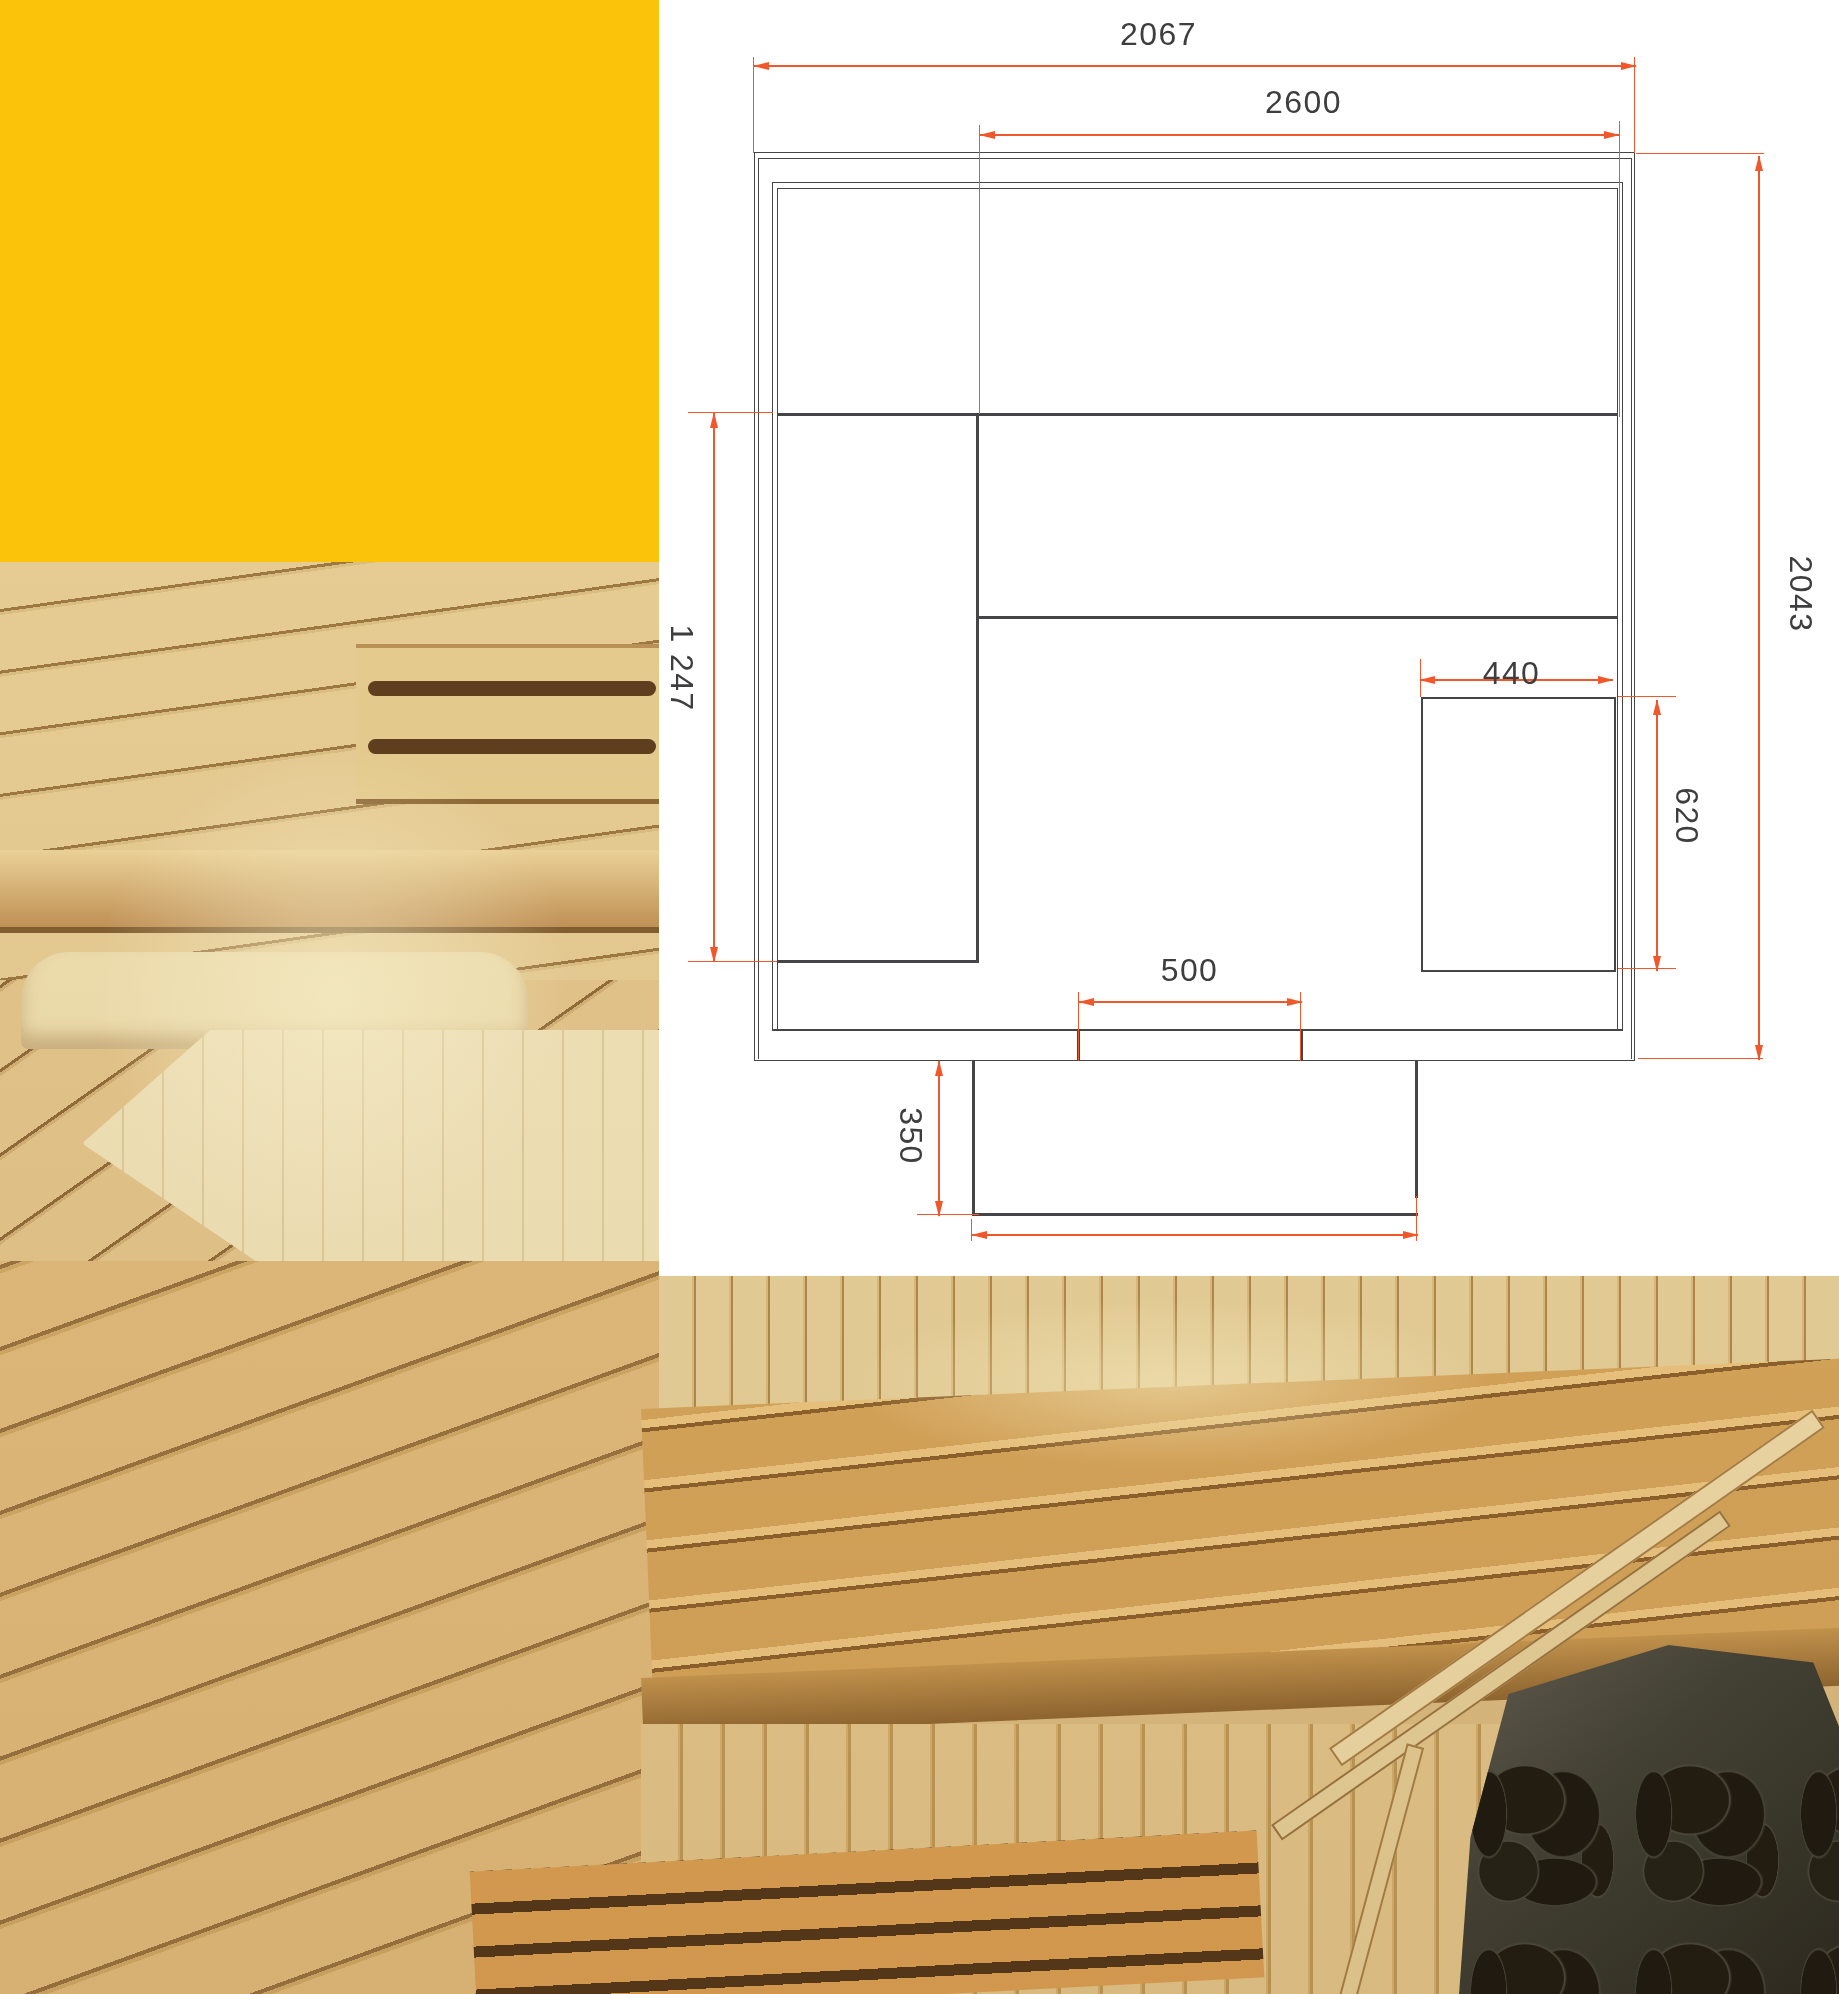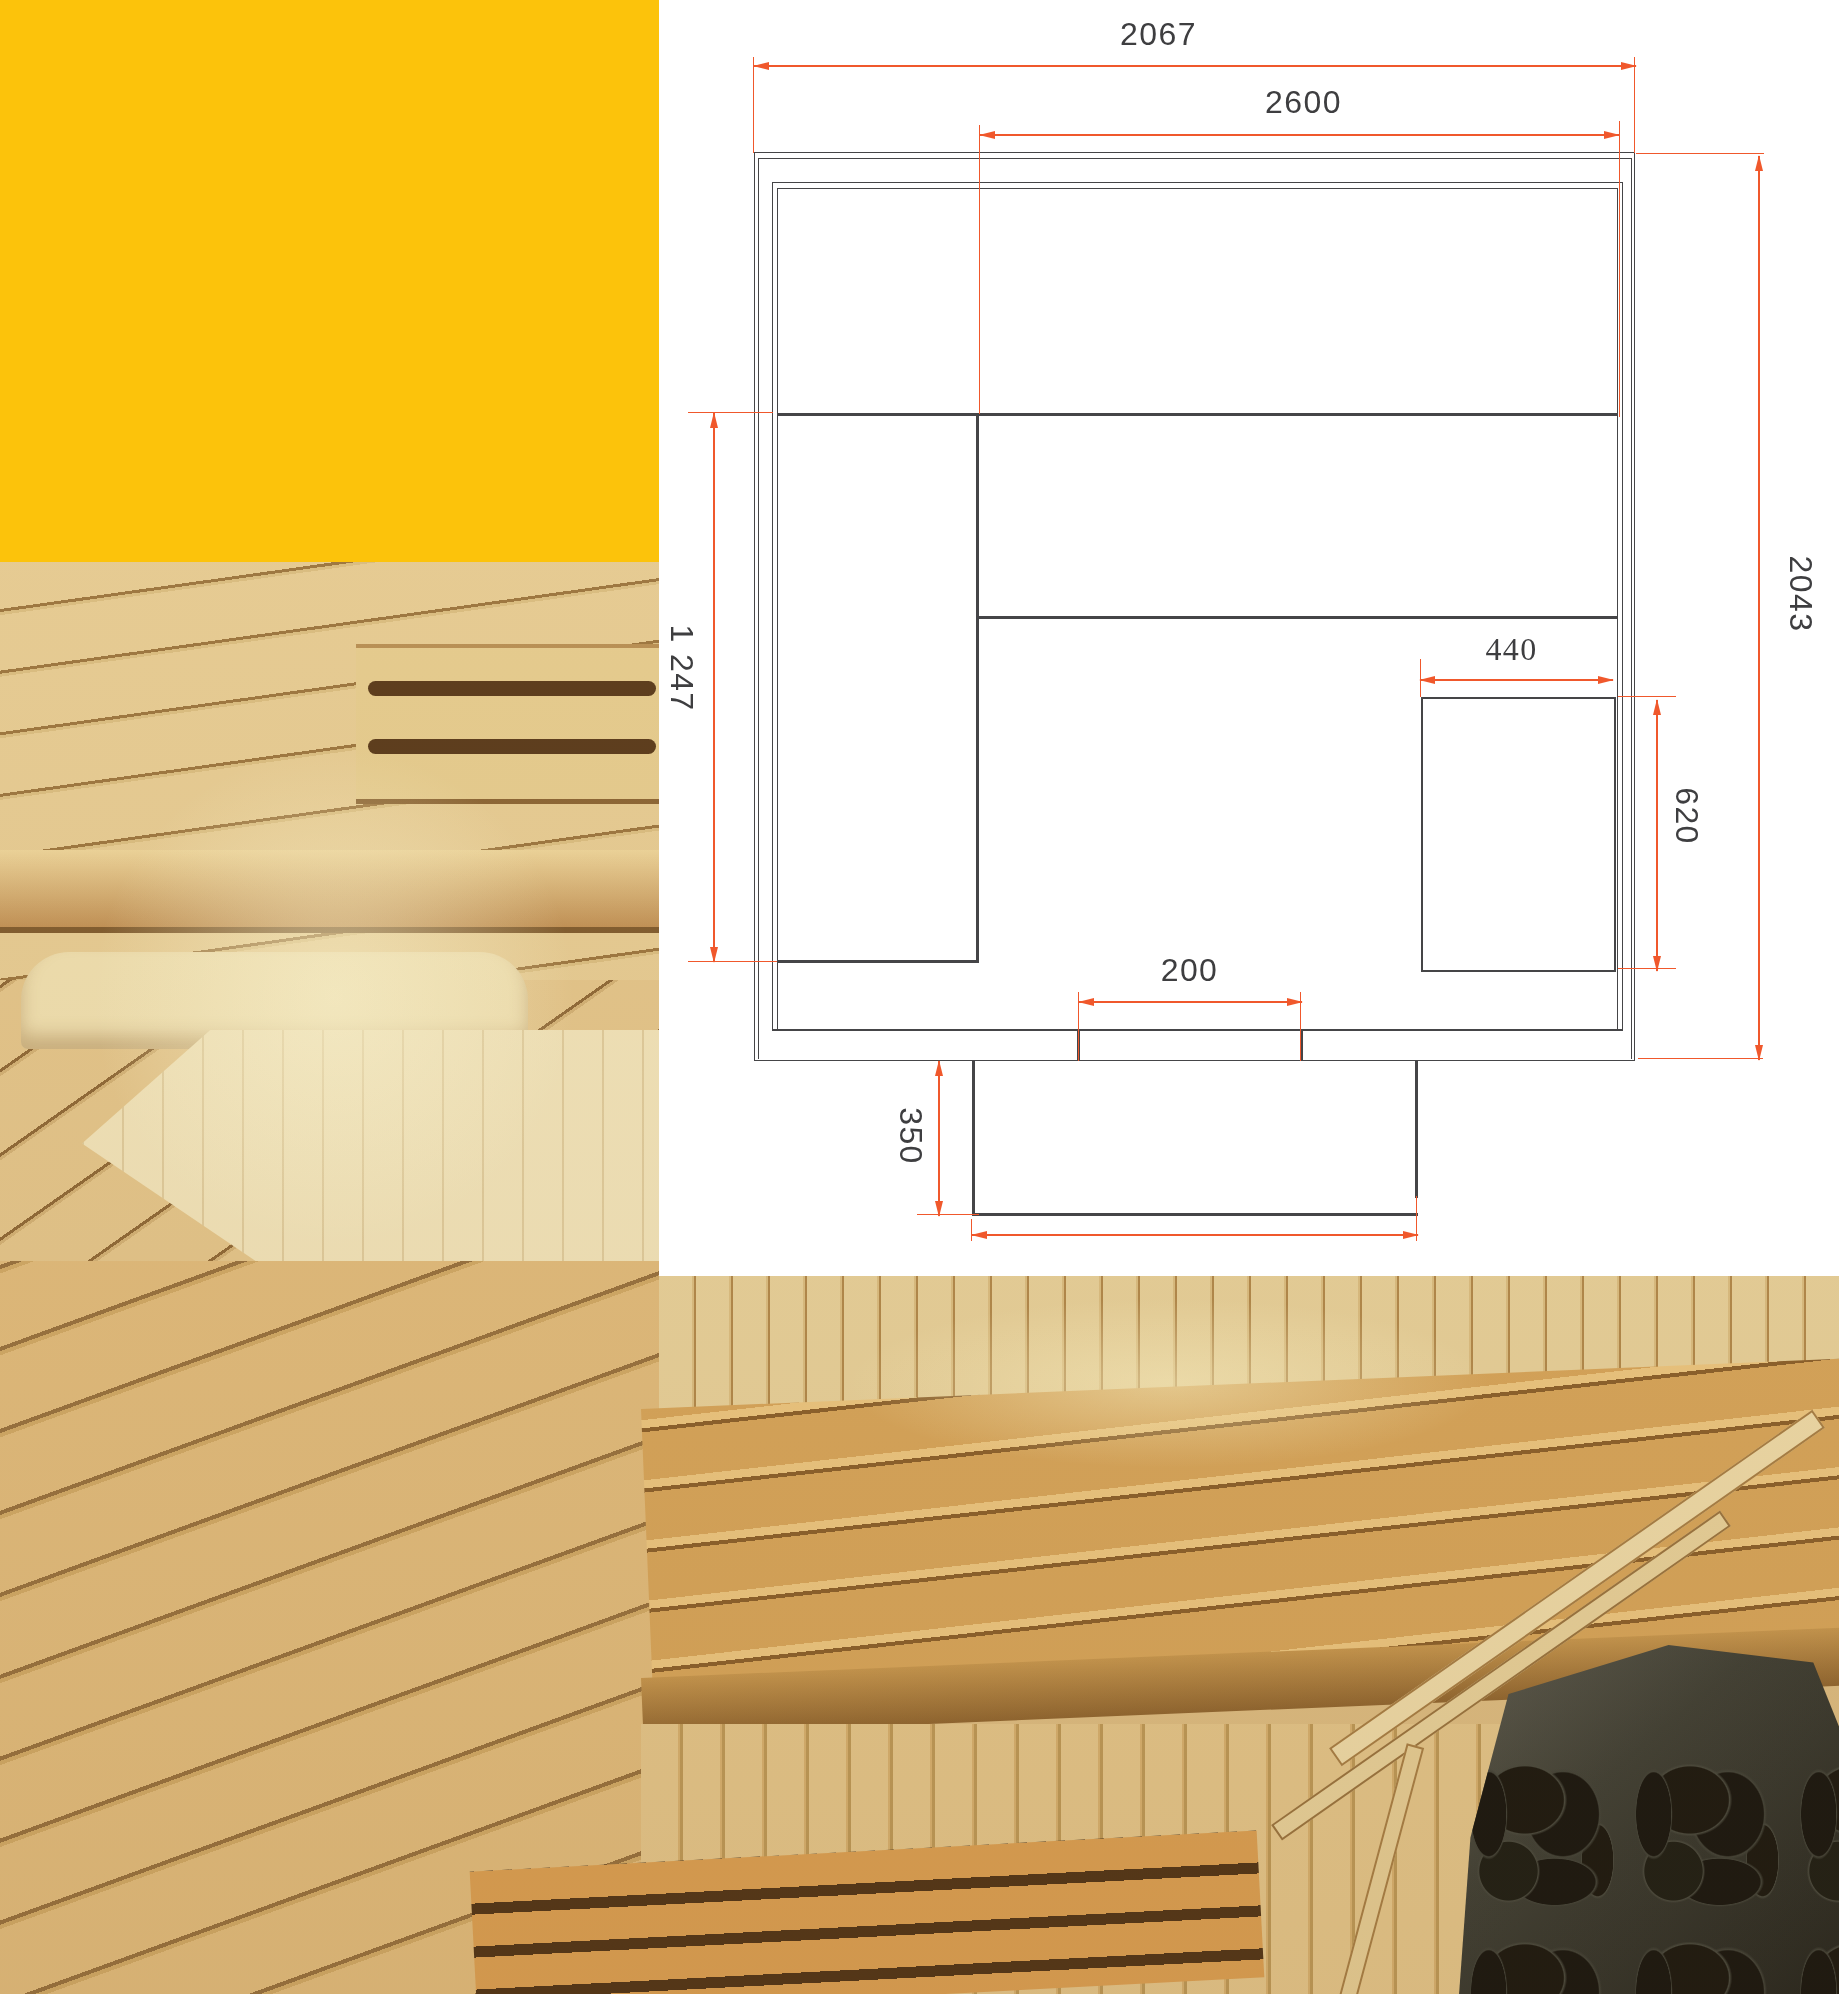--- a/index.html
+++ b/index.html
@@ -156,31 +156,31 @@
 <div class="ext" style="left:1638px;top:1058px;width:125px;height:1.4px;"></div>
 <div class="dlabel rot" style="left:1732px;top:577px;width:137px;height:34px;">2043</div>
 
 <div class="dim dv" style="left:713px;top:413px;height:549px;"></div>
 <div class="ext" style="left:688px;top:412px;width:85px;height:1.4px;"></div>
 <div class="ext" style="left:688px;top:961px;width:89px;height:1.4px;"></div>
 <div class="dlabel rot" style="left:613px;top:651px;width:137px;height:34px;">1 247</div>
 
 <div class="dim dh" style="left:1420px;top:679px;width:193px;"></div>
 <div class="ext" style="left:1420px;top:659px;width:1.4px;height:38px;"></div>
-<div class="dlabel" style="left:1450px;top:632px;width:123px;height:36px;font-family:Liberation Serif, serif;">440</div>
+<div class="dlabel" style="left:1450px;top:656px;width:123px;height:36px;">440</div>
 
 <div class="dim dv" style="left:1656px;top:700px;height:271px;"></div>
 <div class="ext" style="left:1618px;top:696px;width:58px;height:1.4px;"></div>
 <div class="ext" style="left:1618px;top:968px;width:58px;height:1.4px;"></div>
 <div class="dlabel rot" style="left:1618px;top:799px;width:137px;height:34px;">620</div>
 
 <div class="dim dh" style="left:1079px;top:1001px;width:223px;"></div>
 <div class="ext" style="left:1078px;top:992px;width:1.4px;height:69px;"></div>
 <div class="ext" style="left:1300px;top:992px;width:1.4px;height:69px;"></div>
-<div class="dlabel" style="left:1128px;top:953px;width:123px;height:36px;">200</div>
+<div class="dlabel" style="left:1128px;top:953px;width:123px;height:36px;">500</div>
 
 <div class="dim dv" style="left:938px;top:1061px;height:155px;"></div>
 <div class="ext" style="left:917px;top:1214px;width:62px;height:1.4px;"></div>
 <div class="dlabel rot" style="left:842px;top:1119px;width:137px;height:34px;">350</div>
 
 <div class="dim dh" style="left:972px;top:1234px;width:446px;"></div>
 <div class="ext" style="left:971px;top:1219px;width:1.4px;height:22px;"></div>
 <div class="ext" style="left:1416px;top:1196px;width:1.4px;height:45px;"></div>
 
 

